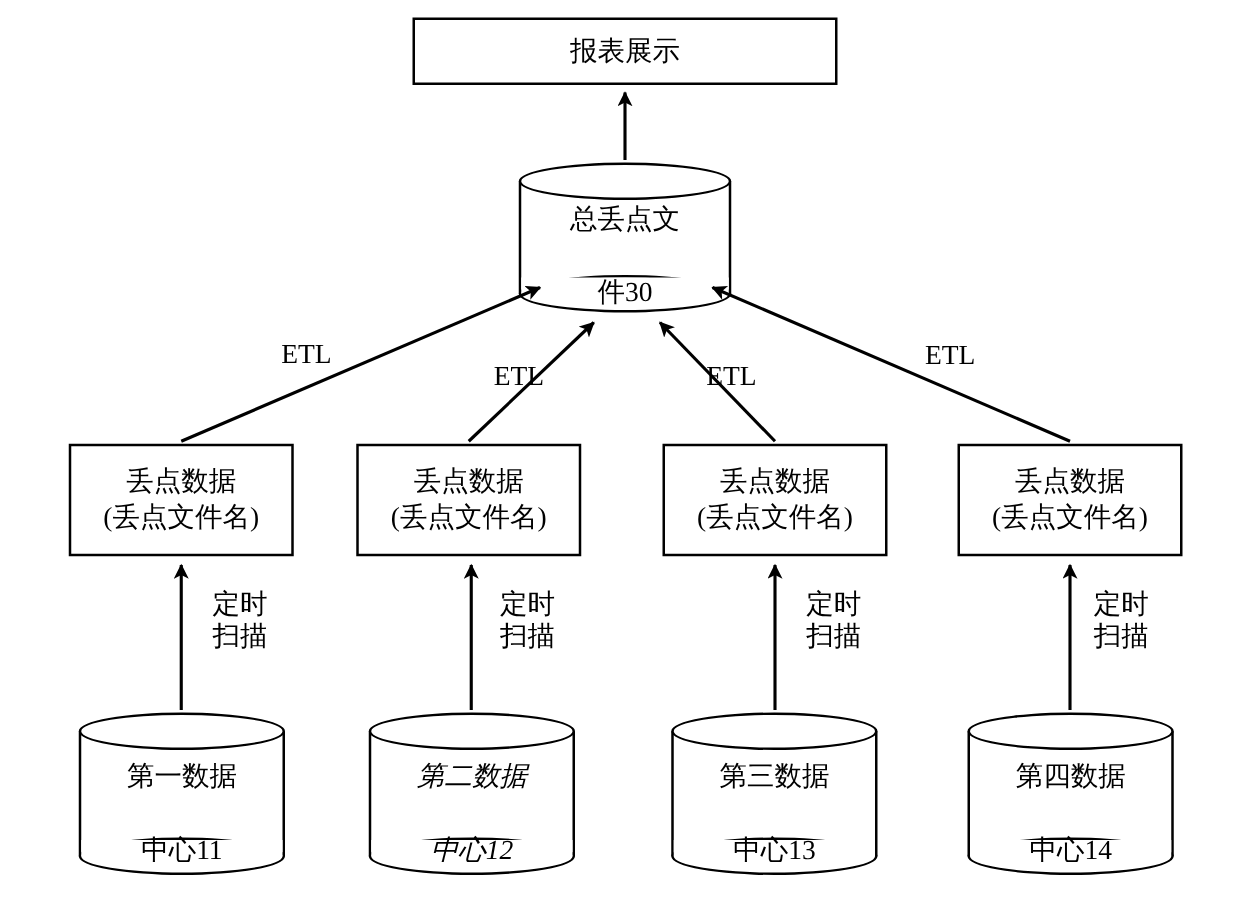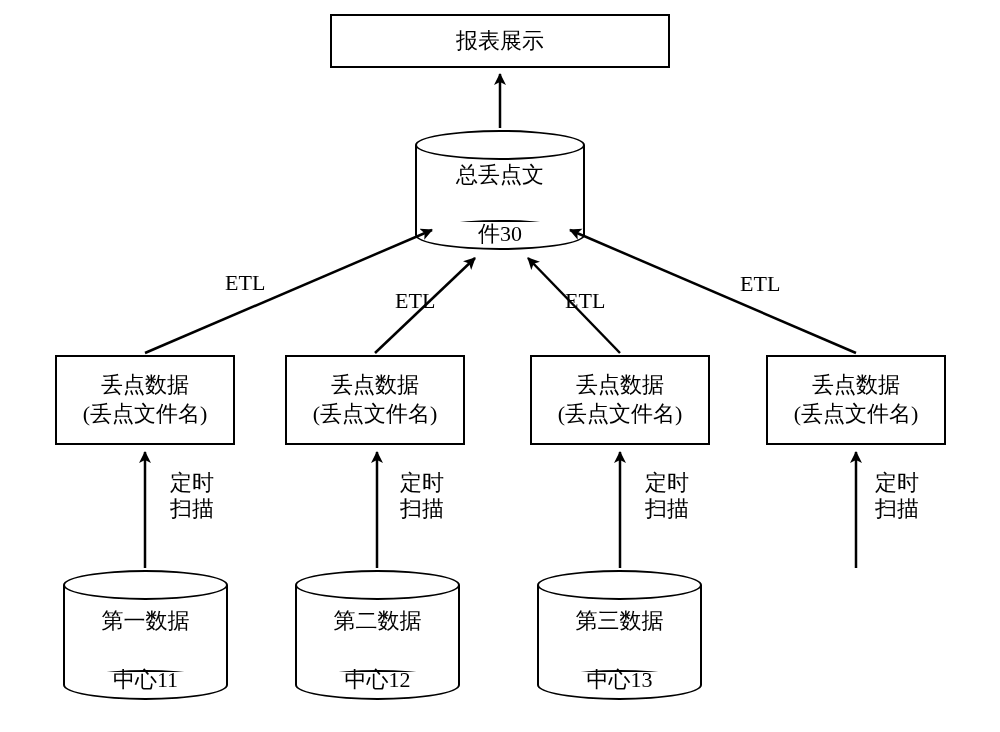--- a/index.html
+++ b/index.html
@@ -154,34 +154,45 @@
       <span>第一数据</span>
       <span>中心11</span>
     </div>
   </div>
   <div class="cylinder" style="left:295px; top:570px; width:165px; height:130px;">
     <div class="cyl-body" style="top:15px; bottom:15px;"></div>
     <div class="cyl-bot" style="bottom:0; height:30px;">
         <div class="cyl-bot-clip"></div>
       </div>
     <div class="cyl-top" style="top:0; height:30px;"></div>
-    <div class="cyl-label" style="top:42px; bottom:12px;">
+    <div class="cyl-label" style="top:42px; bottom:12px;font-style:italic;">
       <span>第二数据</span>
       <span>中心12</span>
     </div>
   </div>
   <div class="cylinder" style="left:537px; top:570px; width:165px; height:130px;">
     <div class="cyl-body" style="top:15px; bottom:15px;"></div>
     <div class="cyl-bot" style="bottom:0; height:30px;">
         <div class="cyl-bot-clip"></div>
       </div>
     <div class="cyl-top" style="top:0; height:30px;"></div>
     <div class="cyl-label" style="top:42px; bottom:12px;">
       <span>第三数据</span>
       <span>中心13</span>
+    </div>
+  </div>
+  <div class="cylinder" style="left:774px; top:570px; width:165px; height:130px;">
+    <div class="cyl-body" style="top:15px; bottom:15px;"></div>
+    <div class="cyl-bot" style="bottom:0; height:30px;">
+        <div class="cyl-bot-clip"></div>
+      </div>
+    <div class="cyl-top" style="top:0; height:30px;"></div>
+    <div class="cyl-label" style="top:42px; bottom:12px;">
+      <span>第四数据</span>
+      <span>中心14</span>
     </div>
   </div>
 
   <svg class="arrows" viewBox="0 0 1000 732">
     <defs>
       <marker id="ah" markerWidth="14" markerHeight="14" refX="11" refY="6" orient="auto" markerUnits="userSpaceOnUse">
         <path d="M0,0 L12,6 L0,12 L3,6 Z" fill="#000"></path>
       </marker>
     </defs>
 

